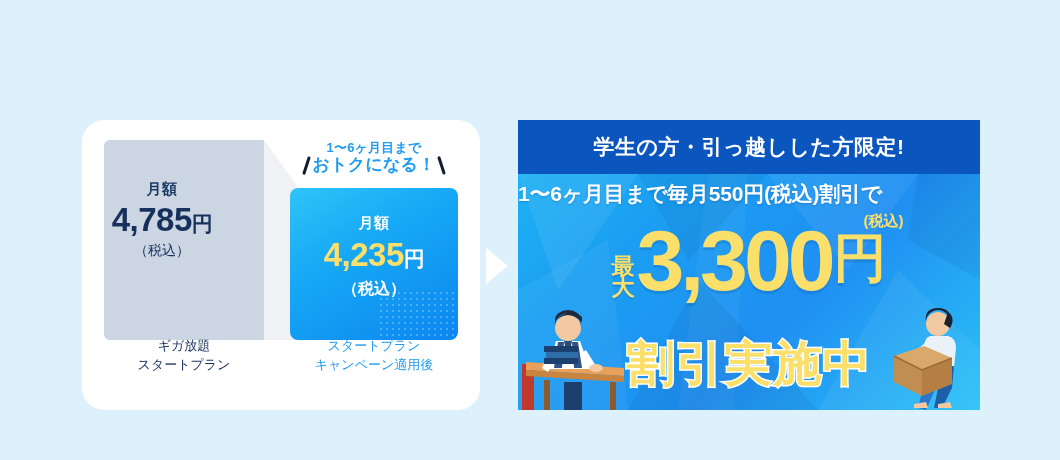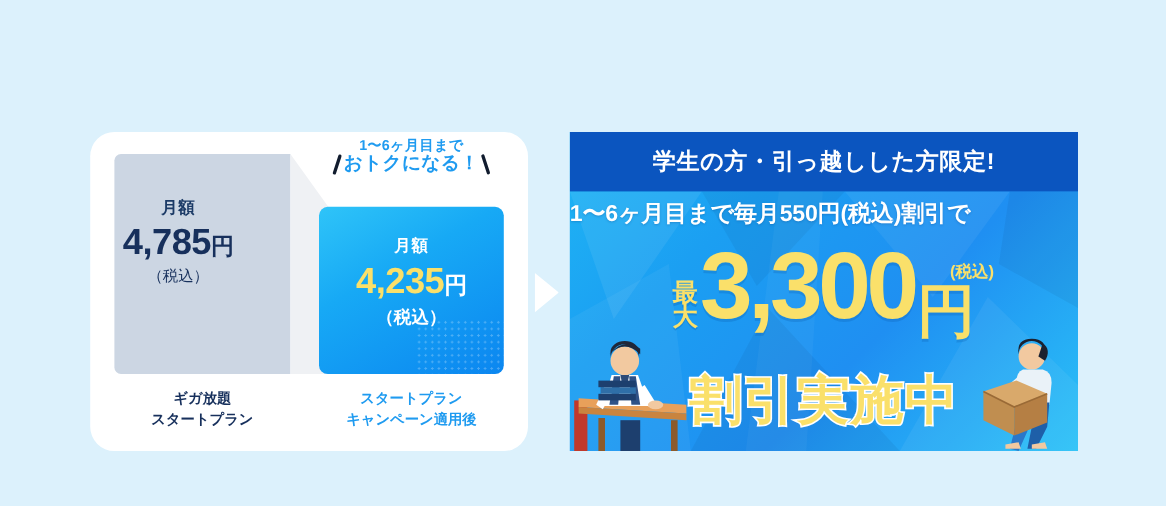--- a/index.html
+++ b/index.html
@@ -60,35 +60,35 @@
 
   
   #disc-text { position: absolute; left: 0; top: 26px; width: 168px; color: #ffffff; }
   #disc-text .lbl-getsugaku { margin-bottom: 3px; }
   #disc-text .price-num { color: #fae06a; }
   #disc-text .price-yen { color: #ffffff; }
   #disc-text .lbl-tax { margin-top: 5px; font-size: 16px; }
 
   
   #otoku-callout {
-    position: absolute; left: 196px; top: 4px;
+    position: absolute; left: 196px; top: 20px;
     width: 192px; text-align: center; color: #1f9bf0;
     font-weight: 700; line-height: 1.18;
   }
   #otoku-line1 { font-size: 13px; letter-spacing: .2px; }
   #otoku-line2-wrap { display: flex; align-items: flex-end; justify-content: center; gap: 5px; }
   #otoku-line2 { font-size: 17px; letter-spacing: .2px; }
   .slash { width: 2.5px; height: 19px; background: #111c2e; border-radius: 2px; }
   #slash-left { transform: rotate(18deg); }
   #slash-right { transform: rotate(-18deg); }
 
   
   .plan-caption {
-    position: absolute; top: 233px;
-    font-size: 13px; font-weight: 700; line-height: 1.45; text-align: center;
+    position: absolute; top: 217px;
+    font-size: 13px; font-weight: 400; line-height: 1.45; text-align: center;
   }
   #caption-base { left: 22px; width: 160px; color: #17305c; }
   #caption-discount { left: 208px; width: 168px; color: #1f9bf0; }
 
   
   #flow-arrow {
     position: absolute; left: 486px; top: 248px;
     width: 22px; height: 36px; background: #ffffff;
     clip-path: polygon(0 0, 100% 50%, 0 100%);
   }
@@ -119,21 +119,21 @@
   }
   #saidai {
     font-size: 23px; font-weight: 700; line-height: .93; color: #fae06a;
     margin-top: 36px; margin-right: 2px; letter-spacing: 0;
     text-shadow: 0 2px 0 rgba(10,80,160,.25);
   }
   #promo-amount {
     font-size: 86px; font-weight: 700; line-height: .95; color: #fae06a;
     letter-spacing: -4px; text-shadow: 0 3px 0 rgba(10,80,160,.22);
   }
-  #promo-yen-wrap { position: relative; margin-top: 40px; margin-left: 2px; text-align: right; }
+  #promo-yen-wrap { position: relative; margin-top: 14px; margin-left: 2px; text-align: right; }
   #promo-yen {
     font-size: 53px; font-weight: 700; line-height: .9; color: #fae06a;
     text-shadow: 0 3px 0 rgba(10,80,160,.22);
   }
   #promo-tax {
     position: absolute; left: 30px; top: -22px;
     font-size: 15px; font-weight: 700; color: #fae06a; white-space: nowrap;
   }
   
   #promo-footline {

